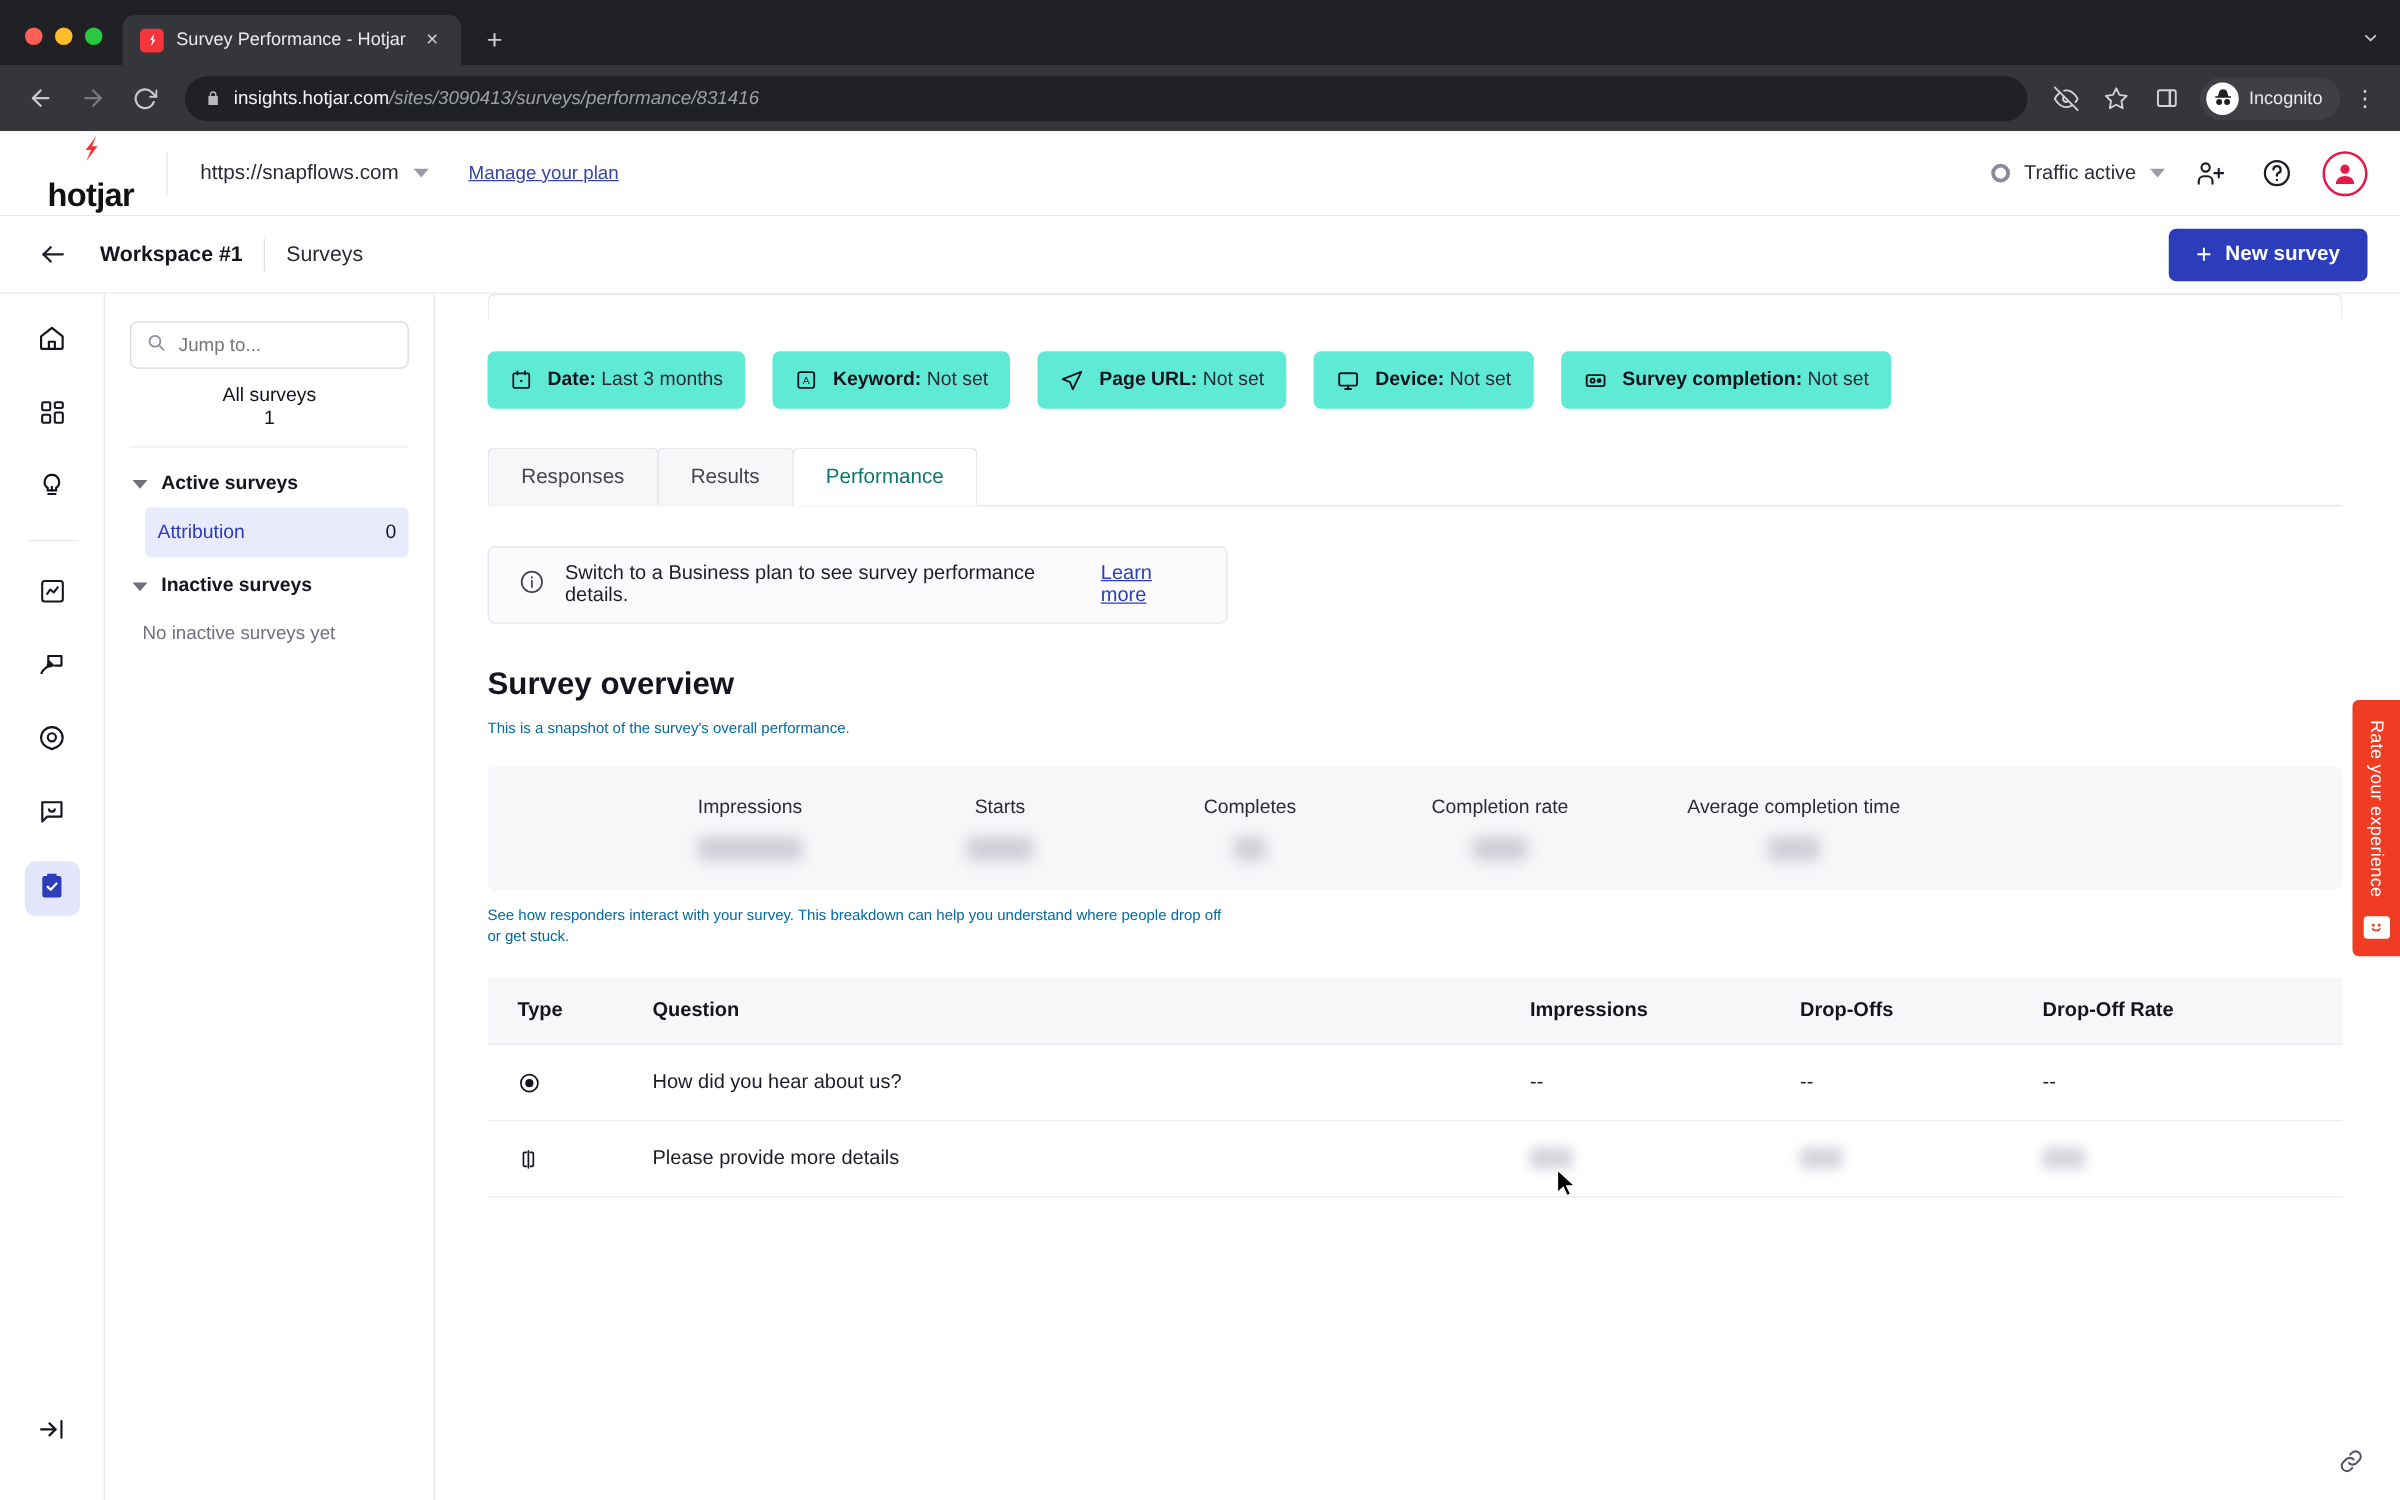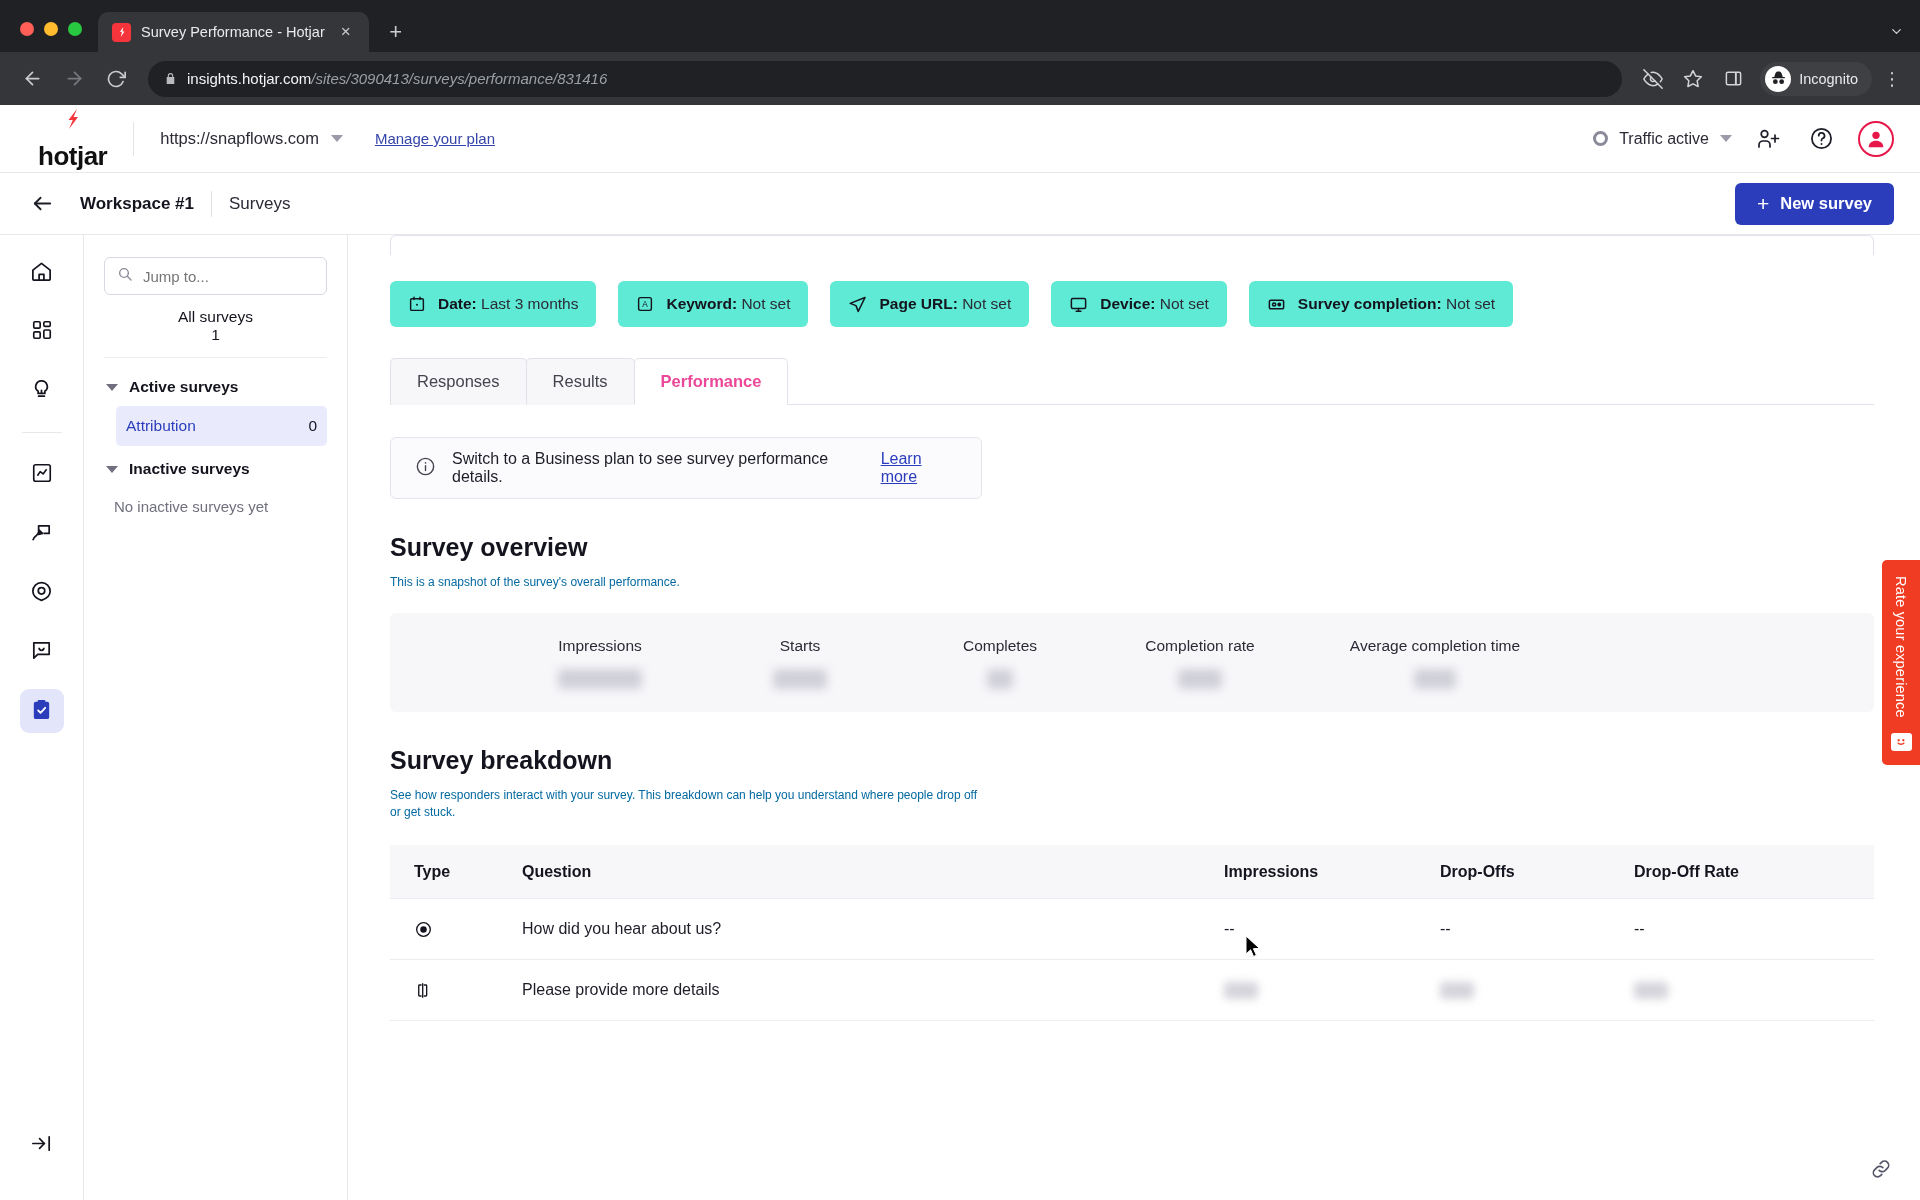--- a/index.html
+++ b/index.html
@@ -194,21 +194,21 @@
   }
   .chip b { font-weight: 700; color: #14141e; }
   .chip .chip-icon { display: flex; align-items: center; color: #14141e; }
 
   .tabs { display: flex; margin-top: 30px; border-bottom: 1px solid #e2e2ea; }
   .tab-item {
     padding: 13px 26px; font-size: 16.5px; color: #44444f;
     background: #f7f7fa; border: 1px solid #e2e2ea; border-bottom: none;
     border-radius: 5px 5px 0 0; margin-right: -1px; position: relative; top: 1px;
   }
-  .tab-item.active { background: #fff; color: #ec4899; font-weight: 700; border-bottom: 1px solid #fff; }
+  .tab-item.active { background: #fff; color: #0f766e; font-weight: 400; border-bottom: 1px solid #fff; }
 
   .info-banner {
     margin-top: 32px; width: 592px; height: 62px; border: 1px solid #e4e4ec;
     border-radius: 6px; background: #fbfbfd; display: flex; align-items: center;
     gap: 16px; padding: 0 24px;
   }
   .info-banner .msg { font-size: 16px; color: #1d1d28; }
   .info-banner .learn { font-size: 16px; color: #2c3dbc; text-decoration: underline; margin-left: 10px; }
 
   .section-title { font-size: 25px; font-weight: 700; color: #14141e; margin-top: 34px; }
@@ -627,21 +627,20 @@
             <div class="metric">
               <div class="m-label">Completion rate</div>
               <div class="m-value" style="width:44px"></div>
             </div>
             <div class="metric" style="width:270px">
               <div class="m-label">Average completion time</div>
               <div class="m-value" style="width:42px"></div>
             </div>
           </div>
 
-          <div class="section-title">Survey breakdown</div>
           <div class="section-sub">See how responders interact with your survey. This breakdown can help you understand where people drop off or get stuck.</div>
 
           <div class="bd-table">
             <div class="bd-head">
               <div class="c-type">Type</div>
               <div class="c-q">Question</div>
               <div class="c-imp">Impressions</div>
               <div class="c-do">Drop-Offs</div>
               <div class="c-dor">Drop-Off Rate</div>
             </div>

